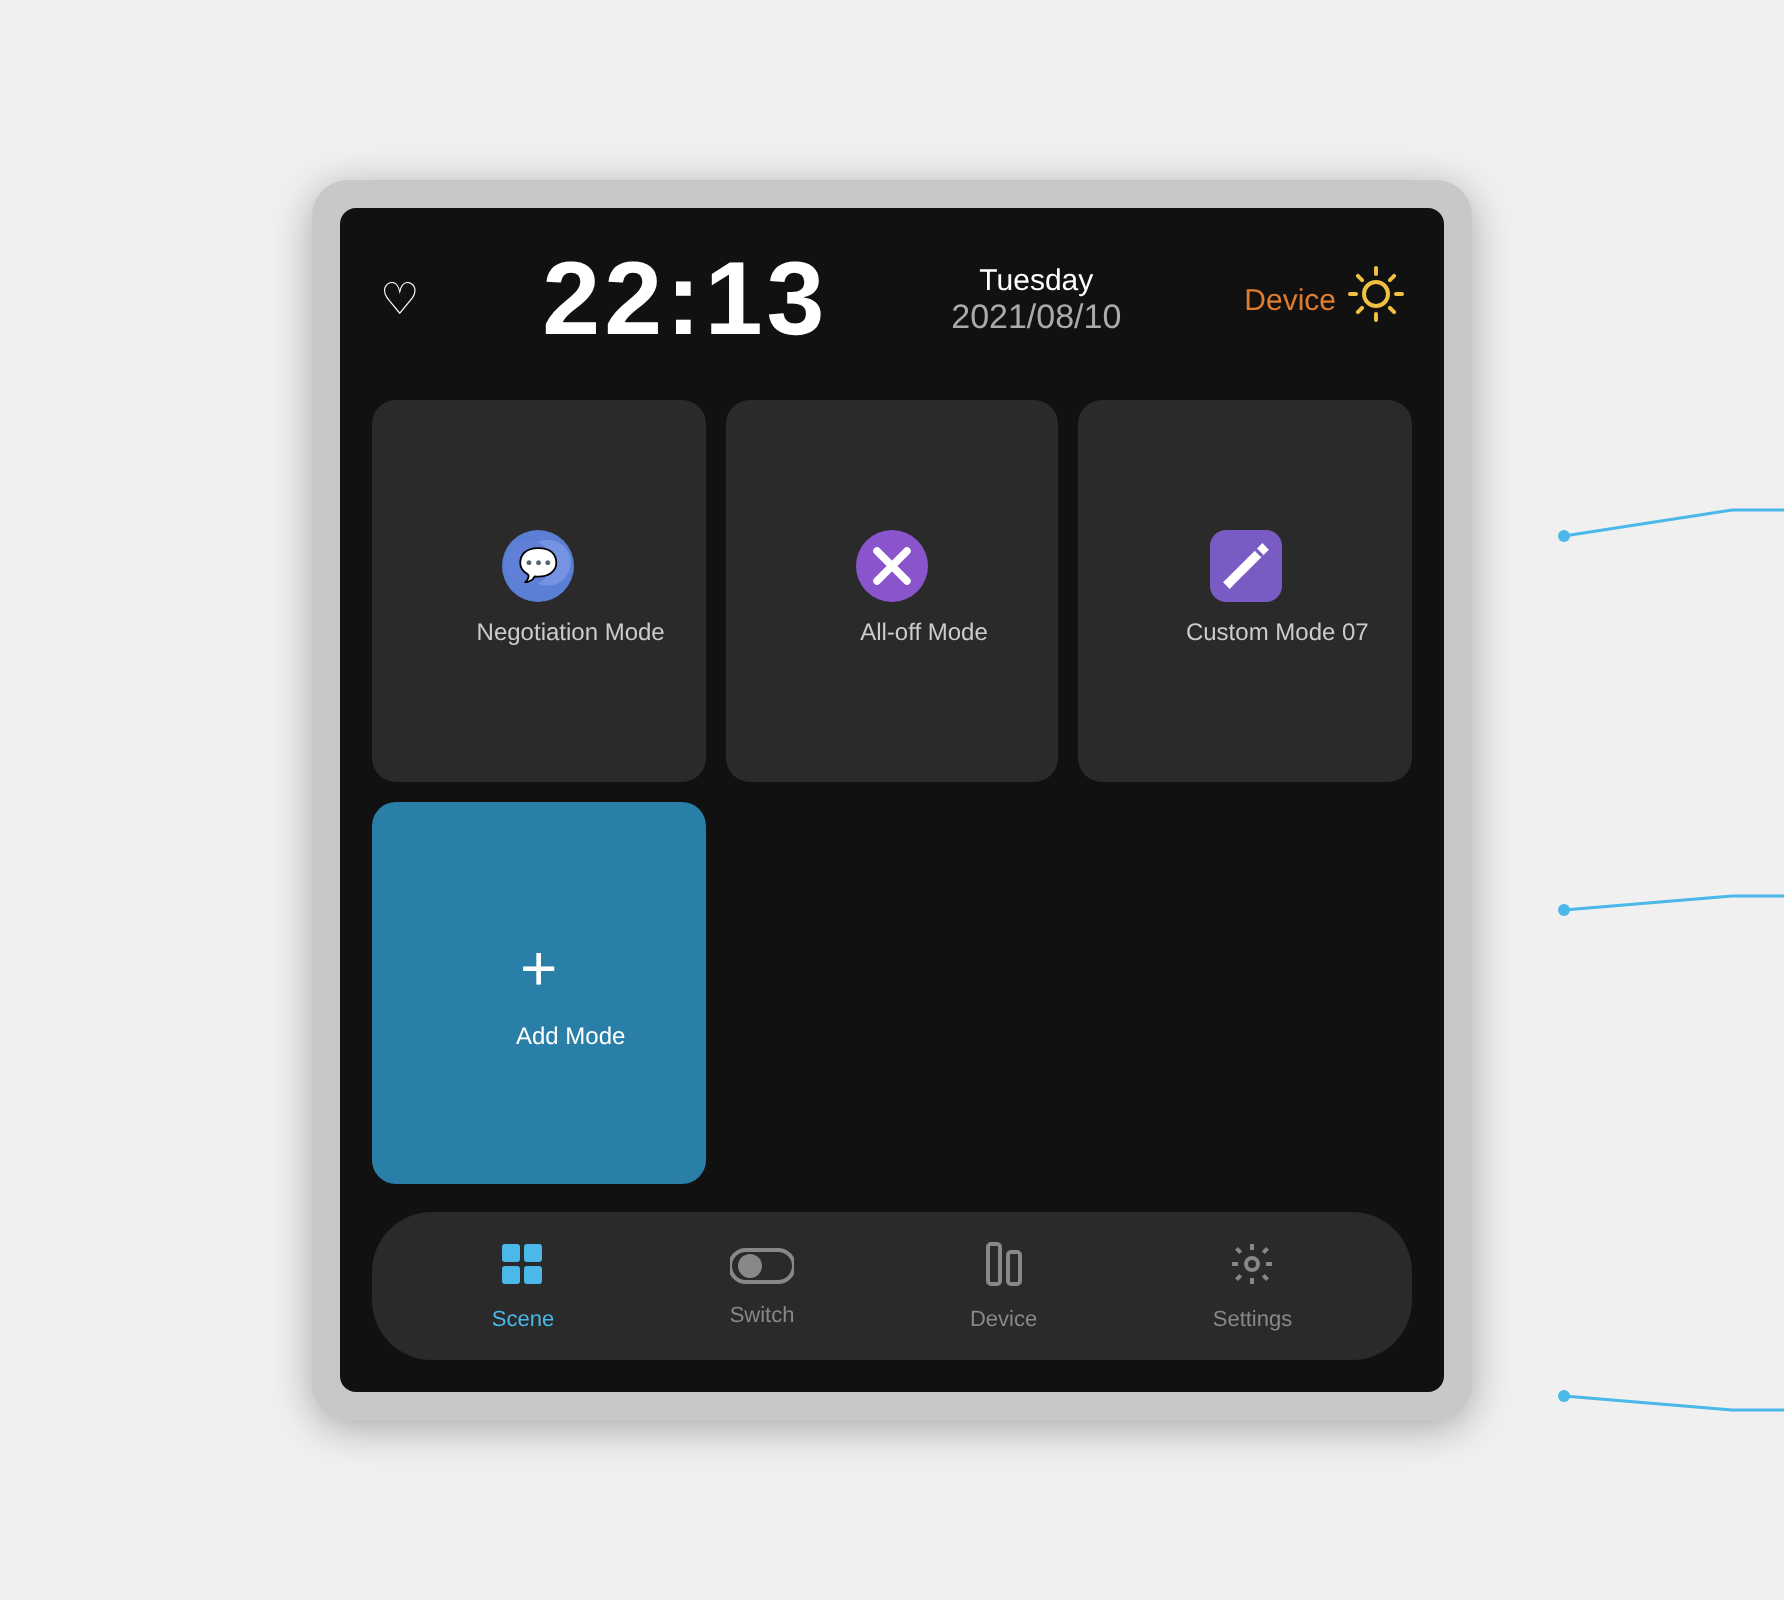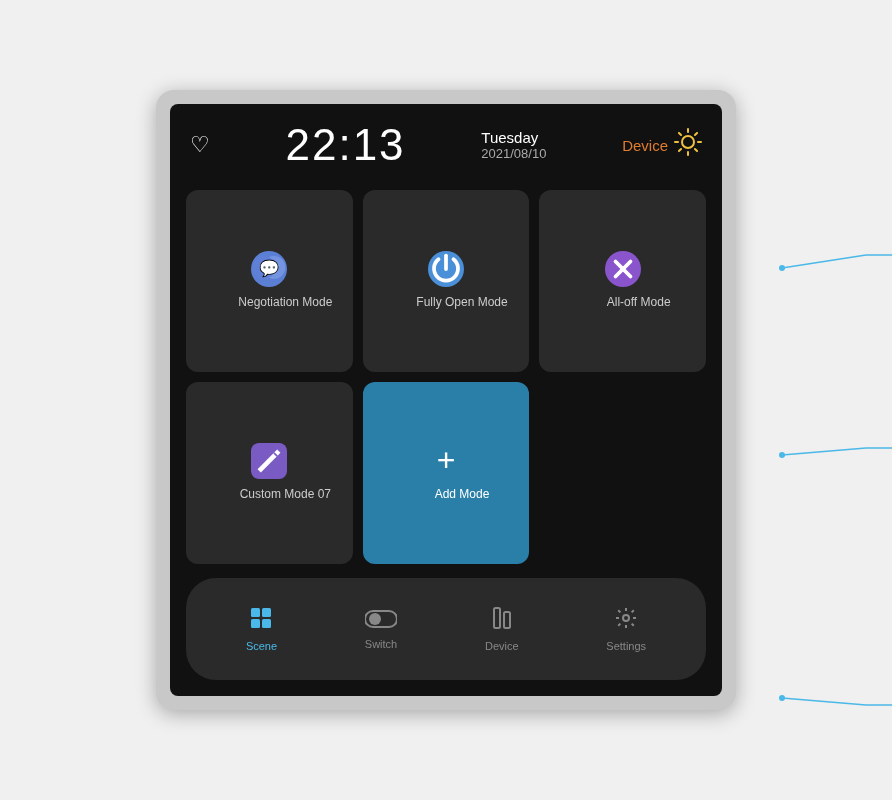--- a/index.html
+++ b/index.html
@@ -51,39 +51,39 @@
     }
 
     .heart-icon {
       color: white;
       font-size: 22px;
       line-height: 1;
     }
 
     .time-display {
       color: white;
-      font-size: 44px;
-      font-weight: 400;
+      font-size: 52px;
+      font-weight: 700;
       letter-spacing: 2px;
     }
 
     .date-info {
       display: flex;
       flex-direction: column;
-      align-items: flex-start;
+      align-items: center;
       color: white;
     }
 
     .day-name {
       font-size: 15px;
       font-weight: 400;
     }
 
     .date-value {
-      font-size: 13px;
+      font-size: 17px;
       color: #aaa;
     }
 
     .weather-section {
       display: flex;
       align-items: center;
       gap: 6px;
     }
 
     .weather-label {
@@ -147,21 +147,21 @@
       color: white;
     }
 
     
     .bottom-nav {
       background: #2a2a2a;
       border-radius: 30px;
       display: flex;
       align-items: center;
       justify-content: space-around;
-      padding: 24px 16px;
+      padding: 10px 16px;
     }
 
     .nav-item {
       display: flex;
       flex-direction: column;
       align-items: center;
       gap: 4px;
       cursor: pointer;
       padding: 4px 16px;
     }
@@ -305,31 +305,20 @@
                 <circle cx="14" cy="10" r="7" fill="#7a9ae4" opacity="0.8"></circle>
                 <ellipse cx="8" cy="10" rx="7" ry="7" fill="#6080d8"></ellipse>
                 <text x="5" y="14" font-size="10" fill="white">💬</text>
               </svg>
             </div>
           </div>
           <span class="tile-label">Negotiation Mode</span>
         </div>
 
 
-        <div class="mode-tile">
-          <div class="tile-icon">
-            <div class="icon-power">
-              <svg width="24" height="24" viewBox="0 0 24 24" fill="none">
-                <path d="M12 3 L12 12" stroke="white" stroke-width="2.5" stroke-linecap="round"></path>
-                <path d="M7 5.5 A8 8 0 1 0 17 5.5" stroke="white" stroke-width="2.5" stroke-linecap="round" fill="none"></path>
-              </svg>
-            </div>
-          </div>
-          <span class="tile-label">Fully Open Mode</span>
-        </div>
 
         <div class="mode-tile">
           <div class="tile-icon">
             <div class="icon-alloff">
               <svg width="24" height="24" viewBox="0 0 24 24" fill="none">
                 <circle cx="12" cy="12" r="10" fill="#8a55cc"></circle>
                 <line x1="7" y1="7" x2="17" y2="17" stroke="white" stroke-width="2.5" stroke-linecap="round"></line>
                 <line x1="17" y1="7" x2="7" y2="17" stroke="white" stroke-width="2.5" stroke-linecap="round"></line>
               </svg>
             </div>

